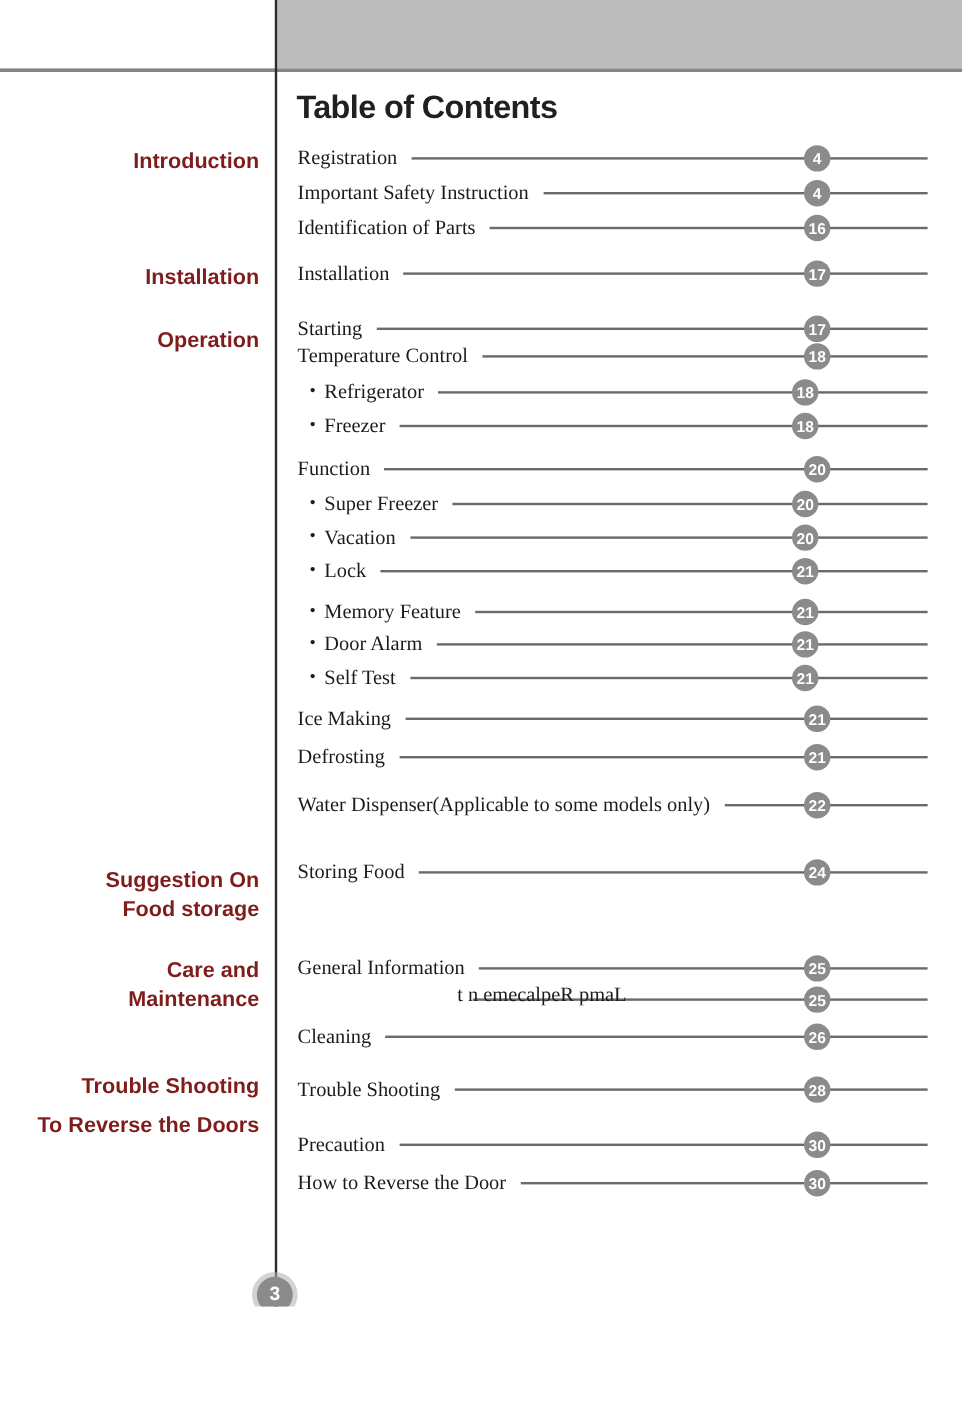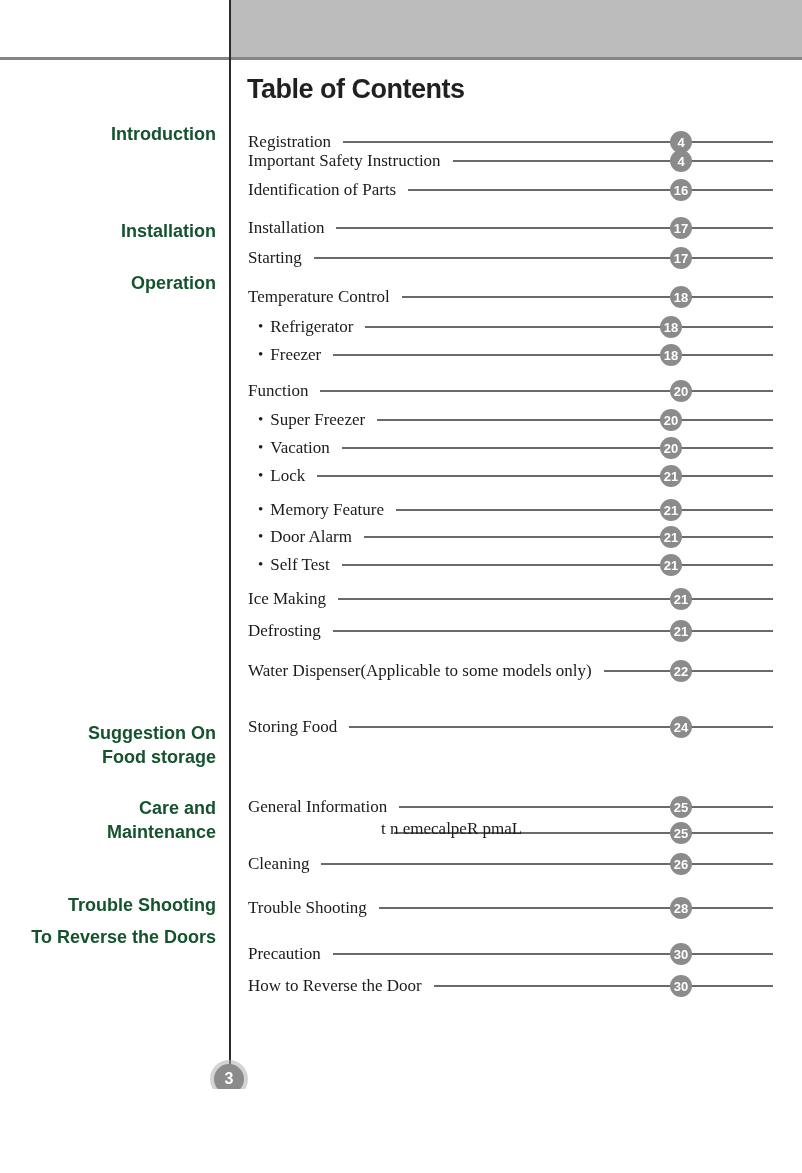--- a/index.html
+++ b/index.html
@@ -35,21 +35,21 @@
     position:absolute;left:247px;top:74px;
     font-family:"Liberation Sans", sans-serif;
     font-weight:bold;font-size:27px;letter-spacing:-0.5px;
     color:#221f1f;white-space:nowrap;
   }
   .side-label{
     position:absolute;left:0;width:216px;
     text-align:right;
     font-family:"Liberation Sans", sans-serif;
     font-weight:bold;font-size:18px;line-height:24px;
-    color:#14532d;
+    color:#7f1d1d;
   }
   .toc-row{
     position:absolute;left:248px;width:525px;height:28px;
     display:flex;align-items:center;
   }
   .toc-row.lvl1{padding-left:10px;width:515px;}
   .toc-label{
     font-family:"Liberation Serif", serif;
     font-size:17px;color:var(--ink);
     white-space:nowrap;padding-right:12px;
@@ -113,41 +113,41 @@
         <div>Maintenance</div>
       </div>
       <div class="side-label" style="top: 893px;">
         <div>Trouble Shooting</div>
       </div>
       <div class="side-label" style="top: 925px;">
         <div>To Reverse the Doors</div>
       </div>
     </div>
   <div id="toc-rows">
-      <div class="toc-row" style="top: 128px;">
+      <div class="toc-row" style="top: 118px;">
         <span class="toc-label">Registration</span>
         <div class="leader"></div>
         <div class="page-badge">4</div>
       </div>
       <div class="toc-row" style="top: 147px;">
         <span class="toc-label">Important Safety Instruction</span>
         <div class="leader"></div>
         <div class="page-badge">4</div>
       </div>
       <div class="toc-row" style="top: 176px;">
         <span class="toc-label">Identification of Parts</span>
         <div class="leader"></div>
         <div class="page-badge">16</div>
       </div>
       <div class="toc-row" style="top: 214px;">
         <span class="toc-label">Installation</span>
         <div class="leader"></div>
         <div class="page-badge">17</div>
       </div>
-      <div class="toc-row" style="top: 244px;">
+      <div class="toc-row" style="top: 260px;">
         <span class="toc-label">Starting</span>
         <div class="leader"></div>
         <div class="page-badge">17</div>
       </div>
       <div class="toc-row" style="top: 283px;">
         <span class="toc-label">Temperature Control</span>
         <div class="leader"></div>
         <div class="page-badge">18</div>
       </div>
       <div class="toc-row lvl1" style="top: 313px;">

